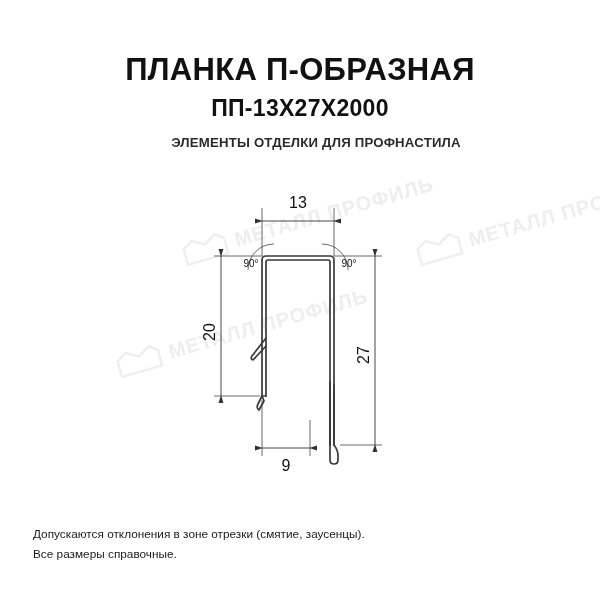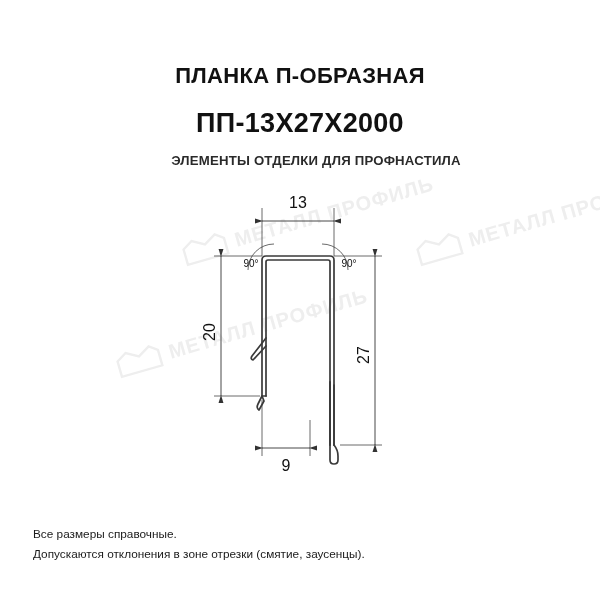--- a/index.html
+++ b/index.html
@@ -25,30 +25,30 @@
 
   
   .header {
     position: absolute;
     top: 46px;
     left: 0;
     width: 600px;
     text-align: center;
   }
   .title-main {
-    font-size: 22px;
+    font-size: 31px;
     font-weight: bold;
     letter-spacing: 0.3px;
     line-height: 1.28;
     color: #111111;
-    margin: 16px;
+    margin: 4px;
     white-space: nowrap;
   }
   .title-code {
-    font-size: 27px;
+    font-size: 23px;
     font-weight: bold;
     letter-spacing: 0.3px;
     line-height: 1.28;
     color: #111111;
     margin: 4px 0 0 0;
     white-space: nowrap;
   }
   .subtitle {
     font-size: 13.2px;
     font-weight: bold;
@@ -206,17 +206,17 @@
         <text x="359" y="195" font-size="16" text-anchor="middle" transform="rotate(-90 359 195)">27</text>
         <text x="276" y="311" font-size="16" text-anchor="middle">9</text>
         <text x="241" y="107" font-size="10" text-anchor="middle">90°</text>
         <text x="339" y="107" font-size="10" text-anchor="middle">90°</text>
       </g>
 
     </svg>
   </div>
 
   <div class="notes">
+    <div>Допускаются отклонения в зоне отрезки (смятие, заусенцы).</div>
     <div>Все размеры справочные.</div>
-    <div>Допускаются отклонения в зоне отрезки (смятие, заусенцы).</div>
   </div>
 
 </div>
 
 </body></html>

